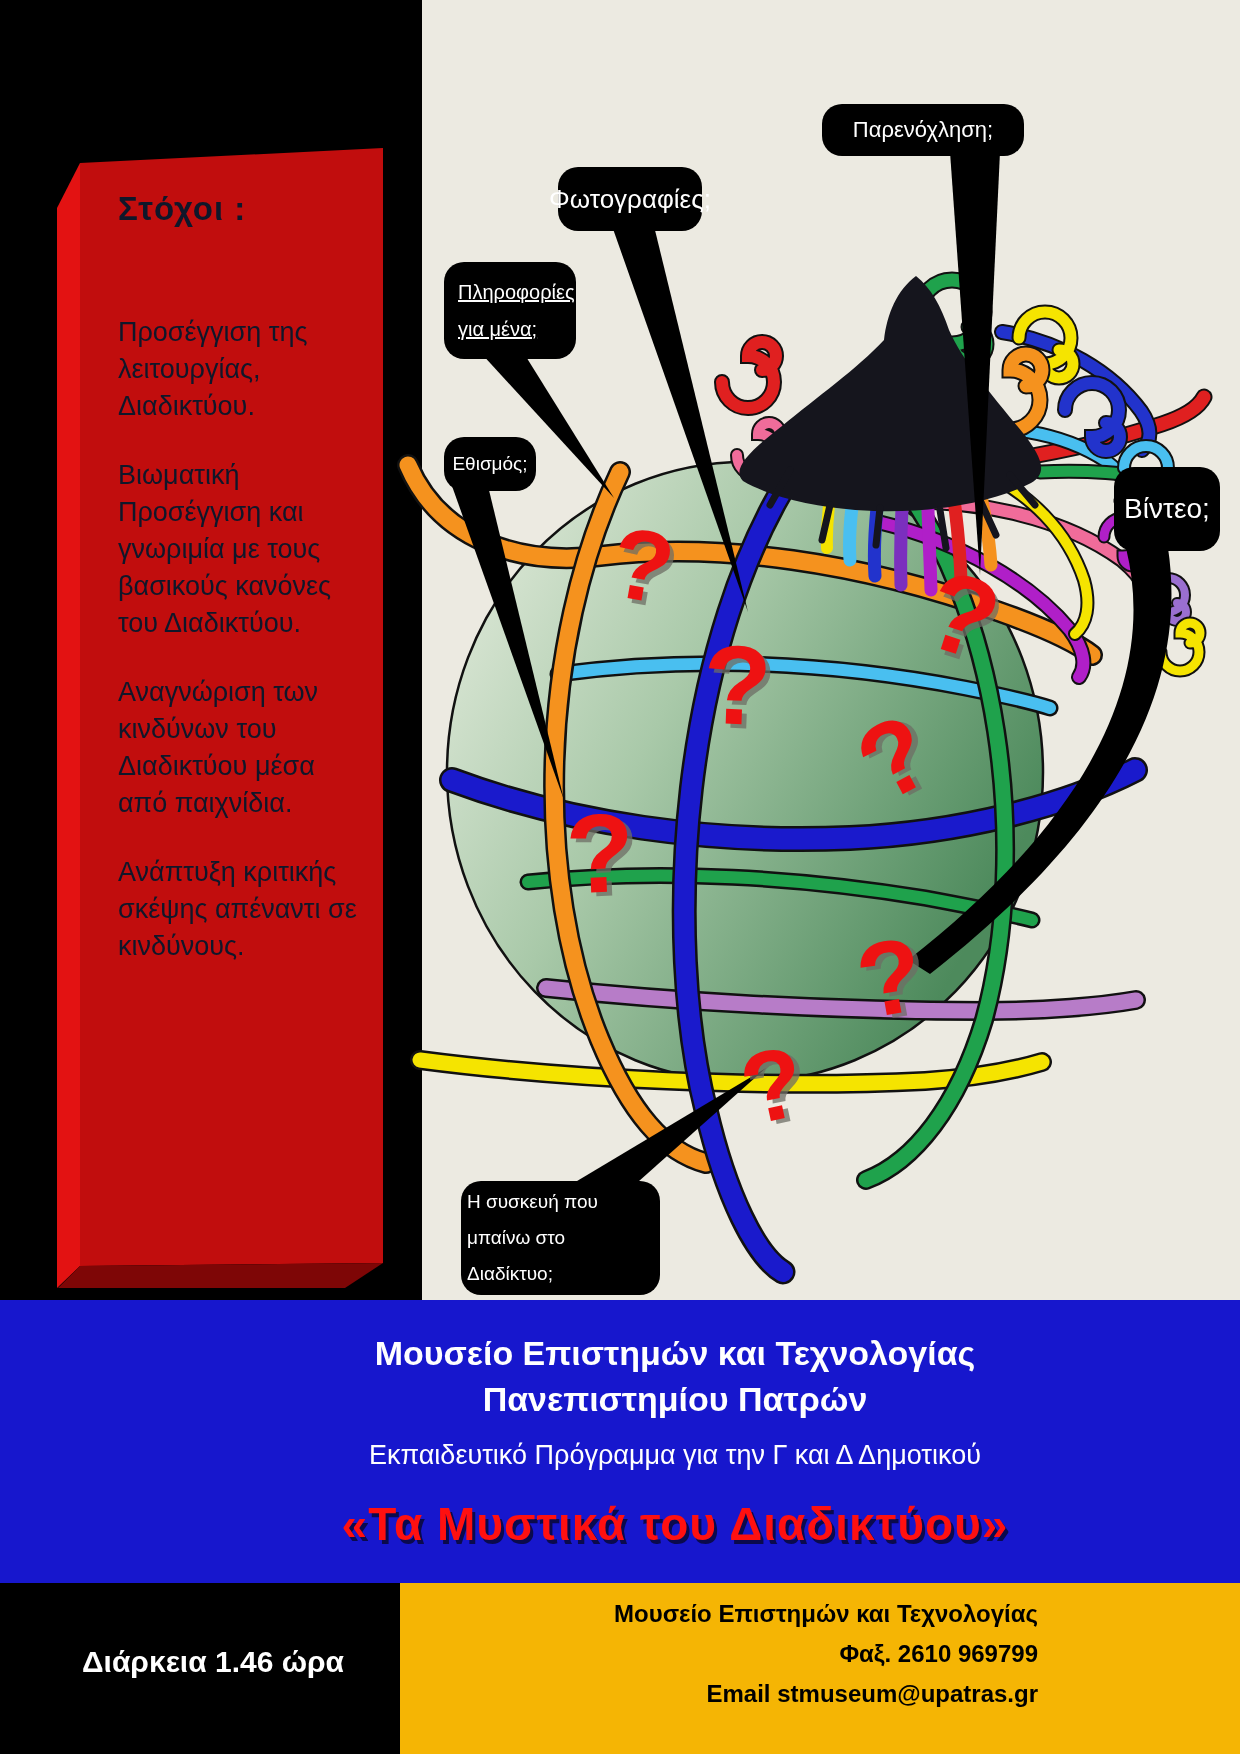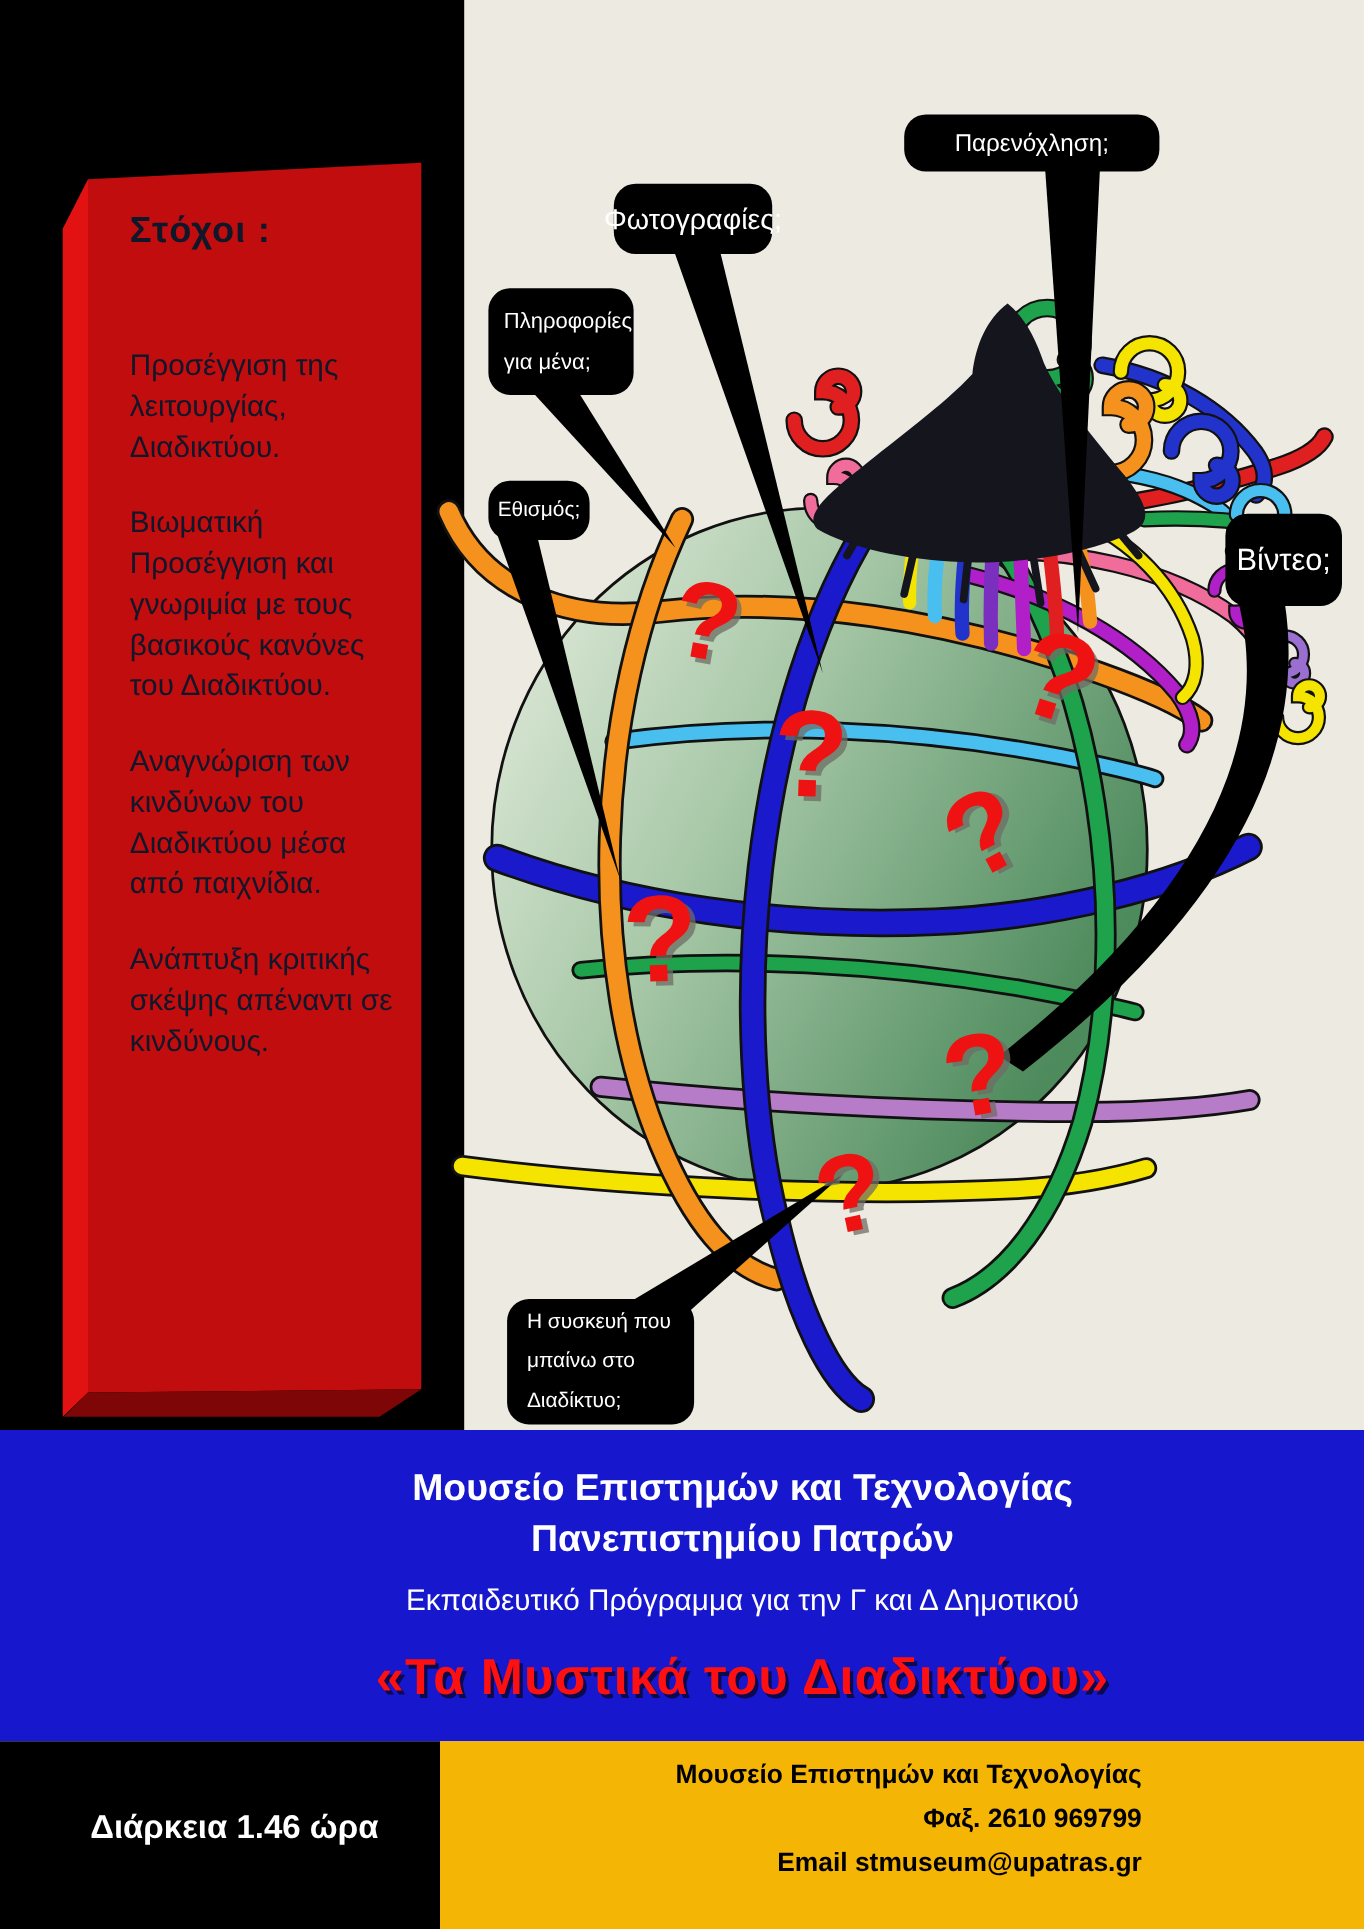--- a/index.html
+++ b/index.html
@@ -166,27 +166,27 @@
   </svg>
 
   <div class="qm" style="left:612px;top:515px;font-size:100px;transform:rotate(10deg)">?</div>
   <div class="qm" style="left:703px;top:630px;font-size:112px;transform:rotate(2deg)">?</div>
   <div class="qm" style="left:928px;top:560px;font-size:112px;transform:rotate(18deg)">?</div>
   <div class="qm" style="left:566px;top:798px;font-size:112px;transform:rotate(-2deg)">?</div>
   <div class="qm" style="left:862px;top:705px;font-size:105px;transform:rotate(-28deg)">?</div>
   <div class="qm" style="left:858px;top:925px;font-size:105px;transform:rotate(-10deg)">?</div>
   <div class="qm" style="left:742px;top:1035px;font-size:100px;transform:rotate(-12deg)">?</div>
 
-  <div class="bubble" style="left:444px;top:262px;width:132px;height:97px;font-size:20px;line-height:37px;justify-content:flex-start;padding-left:14px;">Πληροφορίες
+  <div class="bubble" style="left:444px;top:262px;width:132px;height:97px;font-size:20px;line-height:37px;justify-content:flex-start;padding-left:14px;text-decoration:underline;">Πληροφορίες
 για μένα;</div>
   <div class="bubble" style="left:558px;top:167px;width:144px;height:64px;font-size:26px;">Φωτογραφίες;</div>
-  <div class="bubble" style="left:822px;top:104px;width:232px;height:52px;font-size:22px;">Παρενόχληση;</div>
+  <div class="bubble" style="left:822px;top:104px;width:202px;height:52px;font-size:22px;">Παρενόχληση;</div>
   <div class="bubble" style="left:444px;top:437px;width:92px;height:54px;font-size:19px;">Εθισμός;</div>
   <div class="bubble" style="left:1114px;top:467px;width:106px;height:84px;font-size:28px;">Βίντεο;</div>
-  <div class="bubble" style="left:461px;top:1181px;width:170px;height:114px;font-size:19px;line-height:36px;justify-content:flex-start;padding-left:18px;">Η συσκευή που
+  <div class="bubble" style="left:461px;top:1181px;width:199px;height:114px;font-size:19px;line-height:36px;justify-content:flex-start;padding-left:6px;">Η συσκευή που
 μπαίνω  στο
 Διαδίκτυο;</div>
 
   <div class="banner-inner">
     <p class="banner-l1">Μουσείο  Επιστημών και Τεχνολογίας</p>
     <p class="banner-l1" style="margin:0">Πανεπιστημίου Πατρών</p>
     <p class="banner-l3">Εκπαιδευτικό Πρόγραμμα για την Γ και Δ Δημοτικού</p>
     <p class="banner-title">«Τα Μυστικά του Διαδικτύου»</p>
   </div>
 

